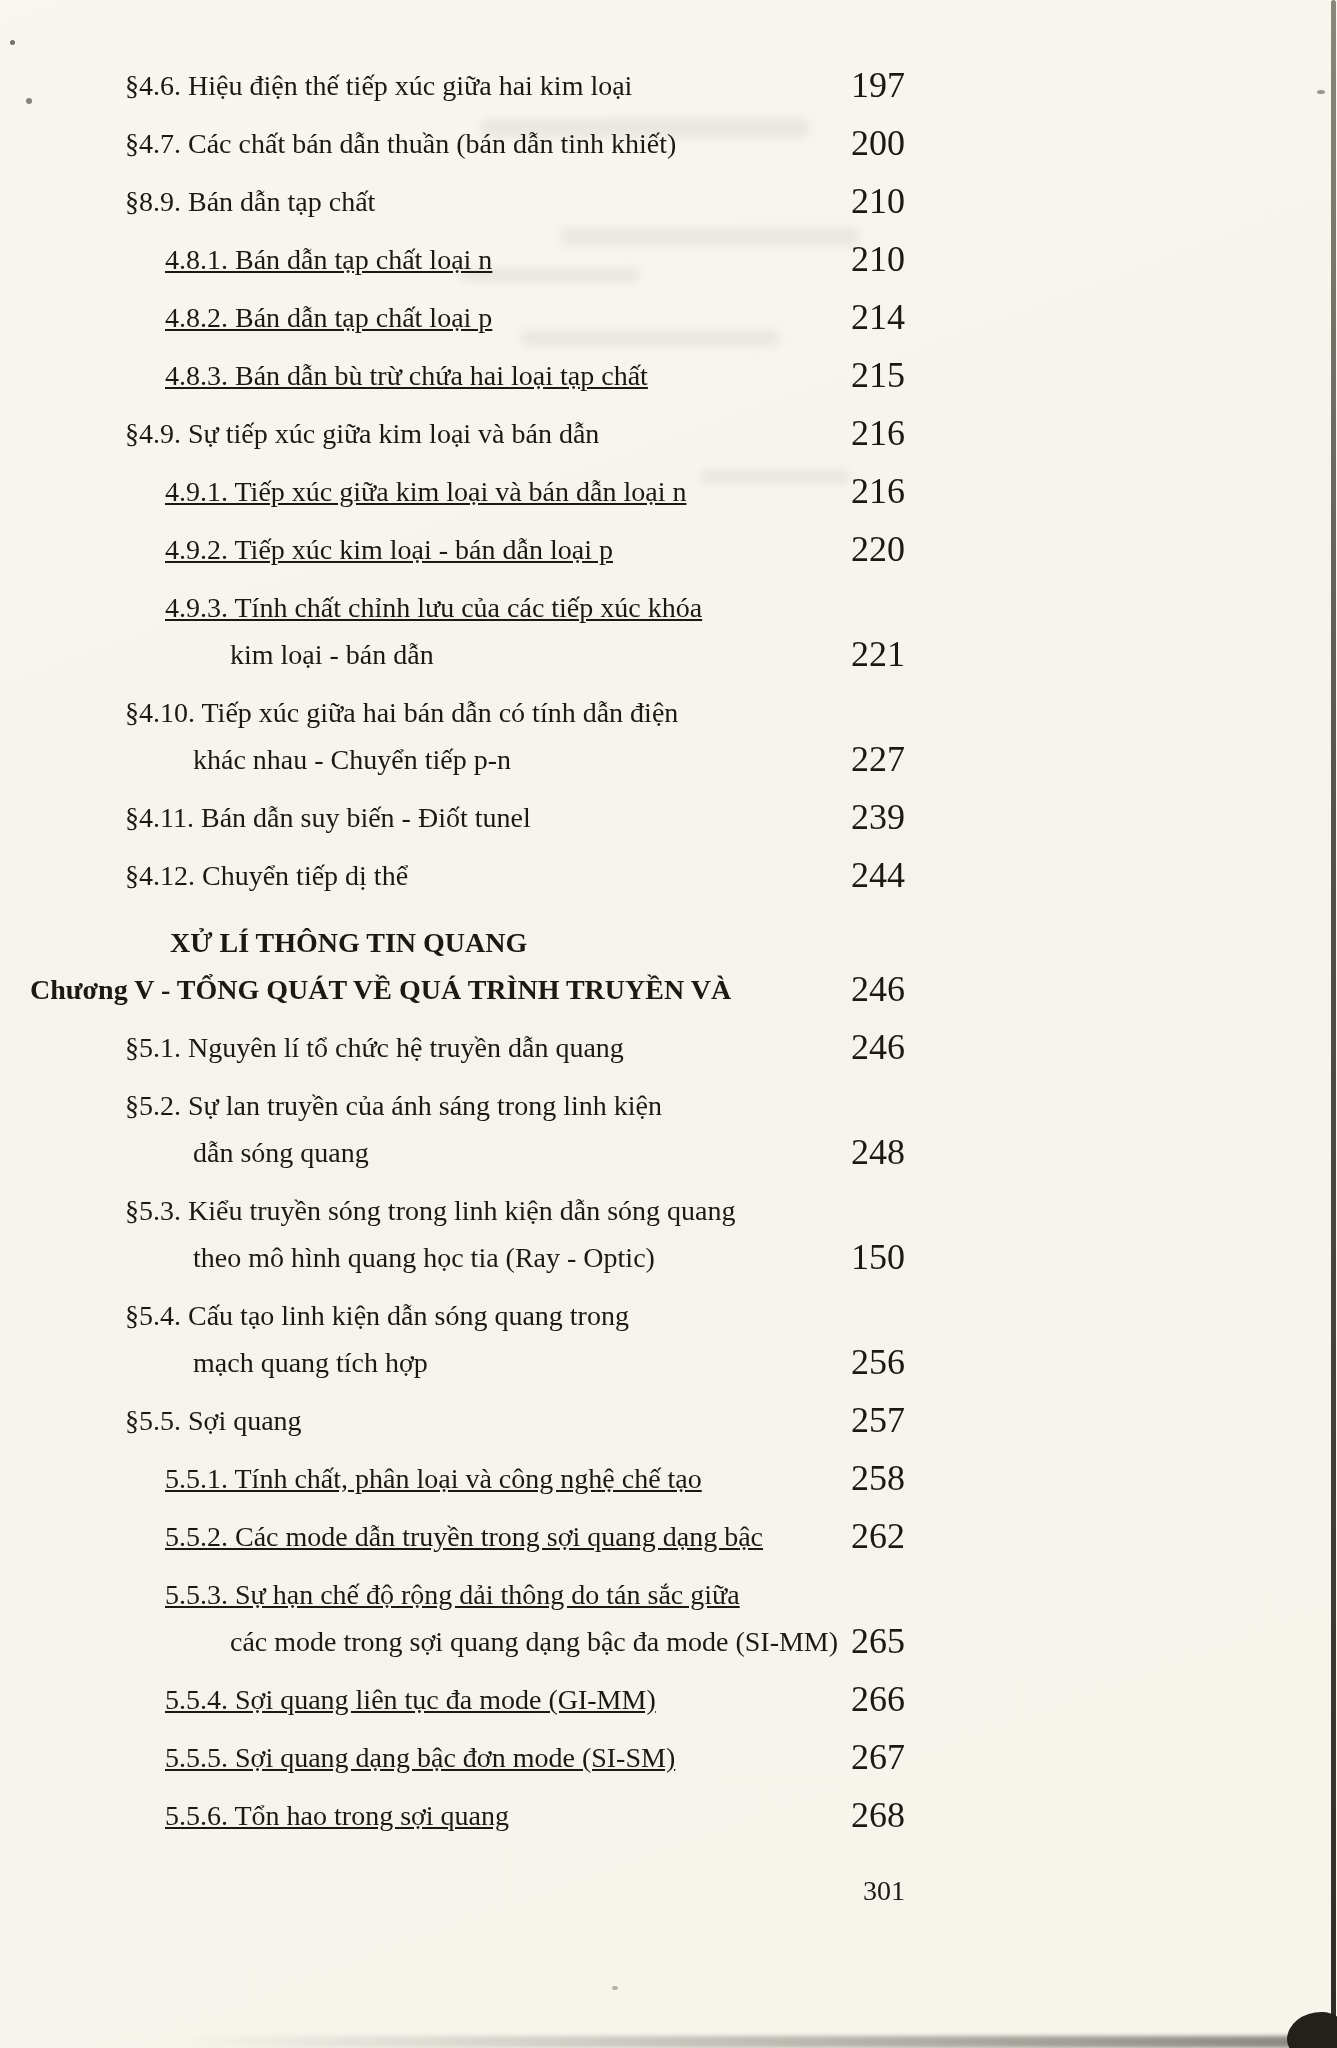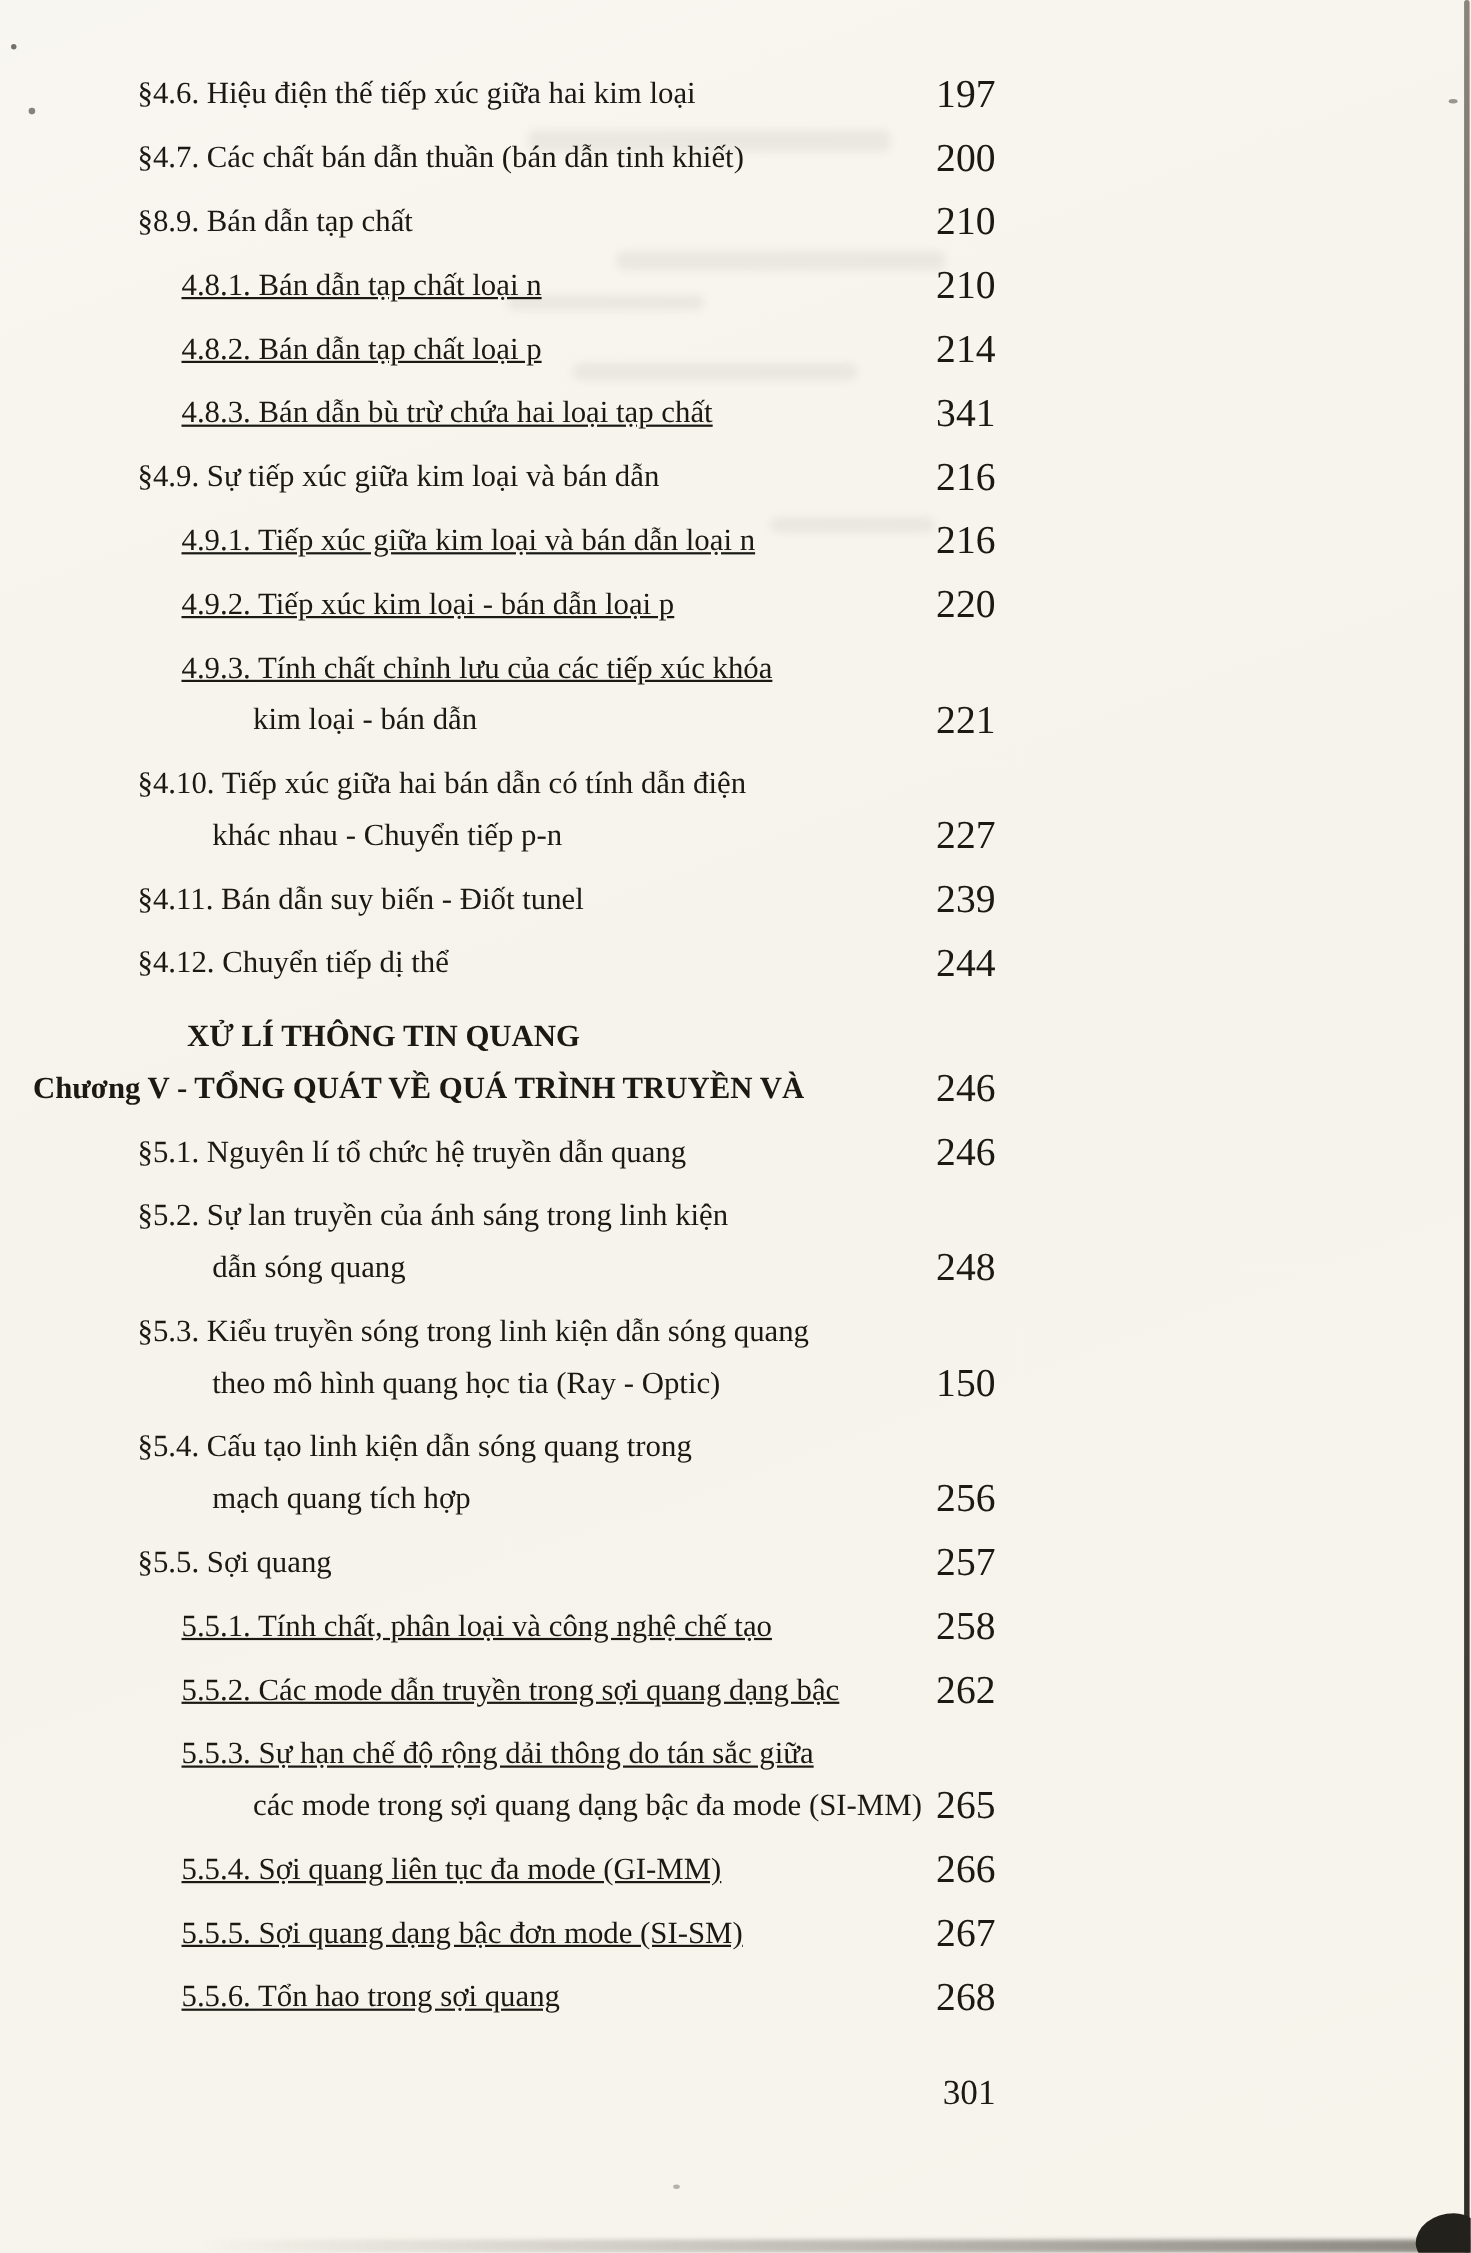--- a/index.html
+++ b/index.html
@@ -61,23 +61,23 @@
   .ind-sub           { padding-left: 135px; text-decoration: underline; }
   .ind-sub-cont      { padding-left: 200px; }
   .toc-page {
     flex: none;
     width: 80px;
     text-align: right;
     font-size: 36px;
     line-height: 47px;
   }
   .footer-page {
-    margin-top: 40px;
+    margin-top: 28px;
     text-align: right;
-    font-size: 32px;
+    font-size: 28px;
     line-height: 47px;
   }
 
   
   .edge-right {
     position: absolute;
     right: 1px;
     top: 0;
     bottom: 0;
     width: 5px;
@@ -151,21 +151,21 @@
         <div class="toc-entry">
           <div class="toc-lines">
             <div class="toc-line ind-sub">4.8.2. Bán dẫn tạp chất loại p</div>
           </div>
           <div class="toc-page">214</div>
         </div>
         <div class="toc-entry">
           <div class="toc-lines">
             <div class="toc-line ind-sub">4.8.3. Bán dẫn bù trừ chứa hai loại tạp chất</div>
           </div>
-          <div class="toc-page">341</div>
+          <div class="toc-page">215</div>
         </div>
         <div class="toc-entry">
           <div class="toc-lines">
             <div class="toc-line ind-section">§4.9. Sự tiếp xúc giữa kim loại và bán dẫn</div>
           </div>
           <div class="toc-page">216</div>
         </div>
         <div class="toc-entry">
           <div class="toc-lines">
             <div class="toc-line ind-sub">4.9.1. Tiếp xúc giữa kim loại và bán dẫn loại n</div>

